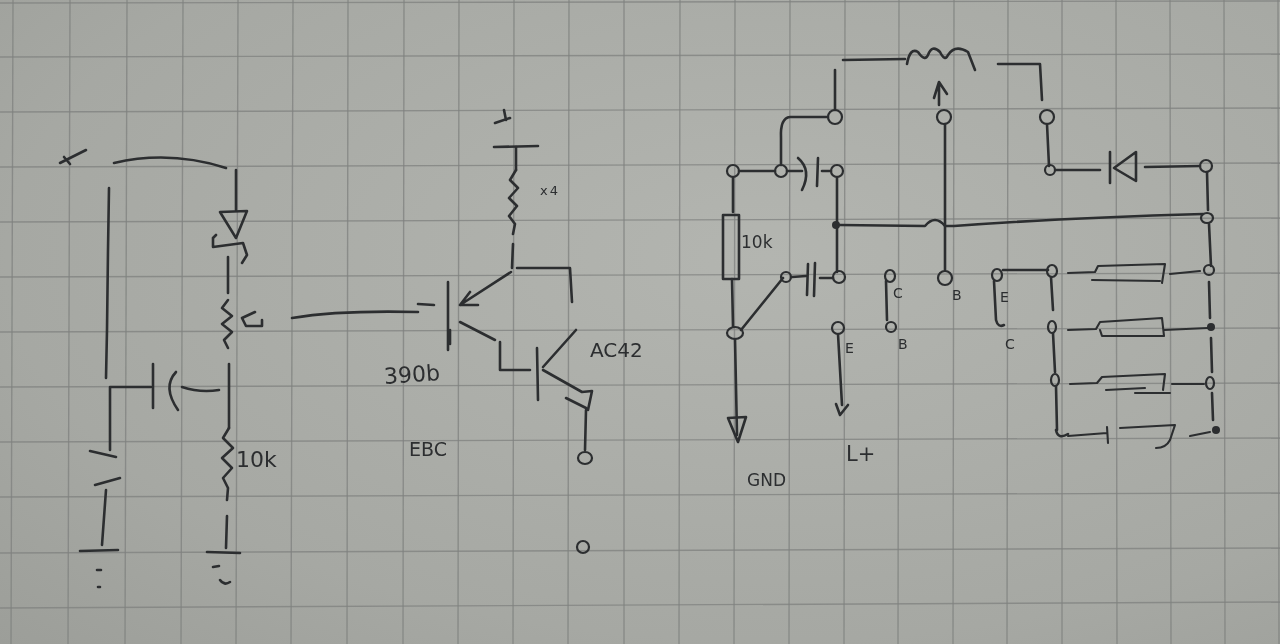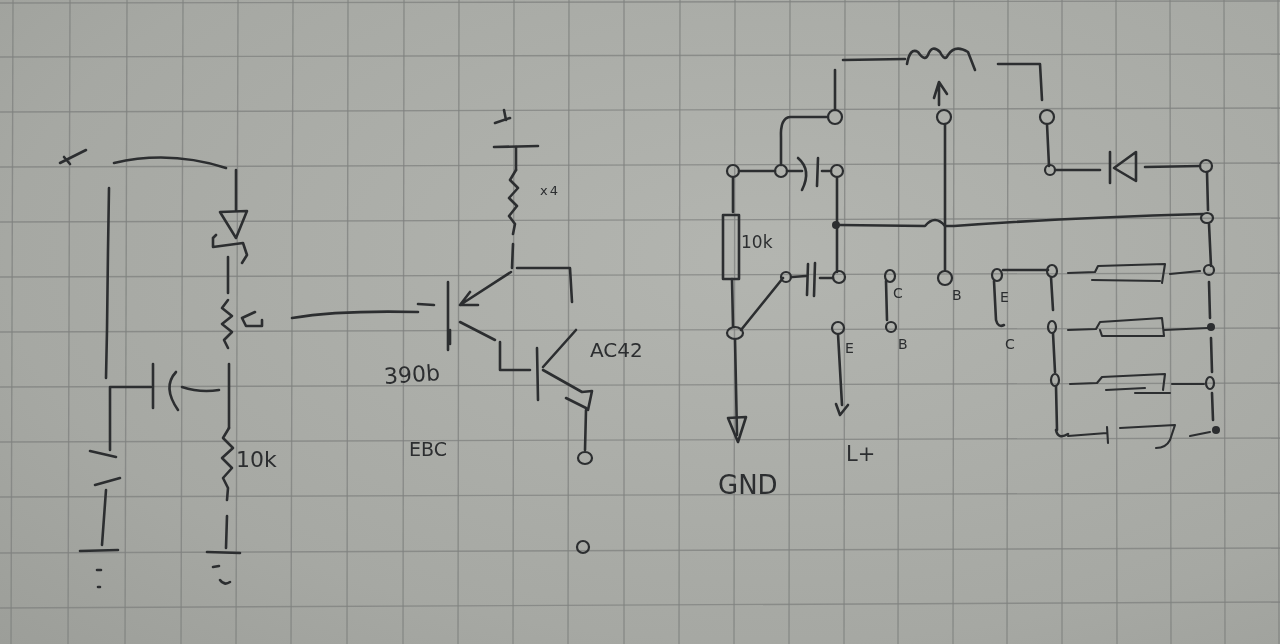--- a/index.html
+++ b/index.html
@@ -225,15 +225,15 @@
   <div class="label" style="left:409px; top:428px; font-size:19px;margin-top:12px;">EBC</div>
   <div class="label" style="left:590px; top:340px; font-size:20px;">AC42</div>
 
   <div class="label" style="left:741px; top:234px; font-size:17px;">10k</div>
   <div class="label" style="left:893px; top:286px; font-size:14px;">C</div>
   <div class="label" style="left:898px; top:337px; font-size:14px;">B</div>
   <div class="label" style="left:952px; top:288px; font-size:14px;">B</div>
   <div class="label" style="left:1000px; top:290px; font-size:14px;">E</div>
   <div class="label" style="left:1005px; top:337px; font-size:14px;">C</div>
   <div class="label" style="left:845px; top:341px; font-size:14px;">E</div>
-  <div class="label" style="left:718px; top:472px; font-size:26px;">GND</div>
+  <div class="label" style="left:747px; top:472px; font-size:17px;">GND</div>
   <div class="label" style="left:846px; top:444px; font-size:21px;">L+</div>
 </div>
 
 </body></html>

